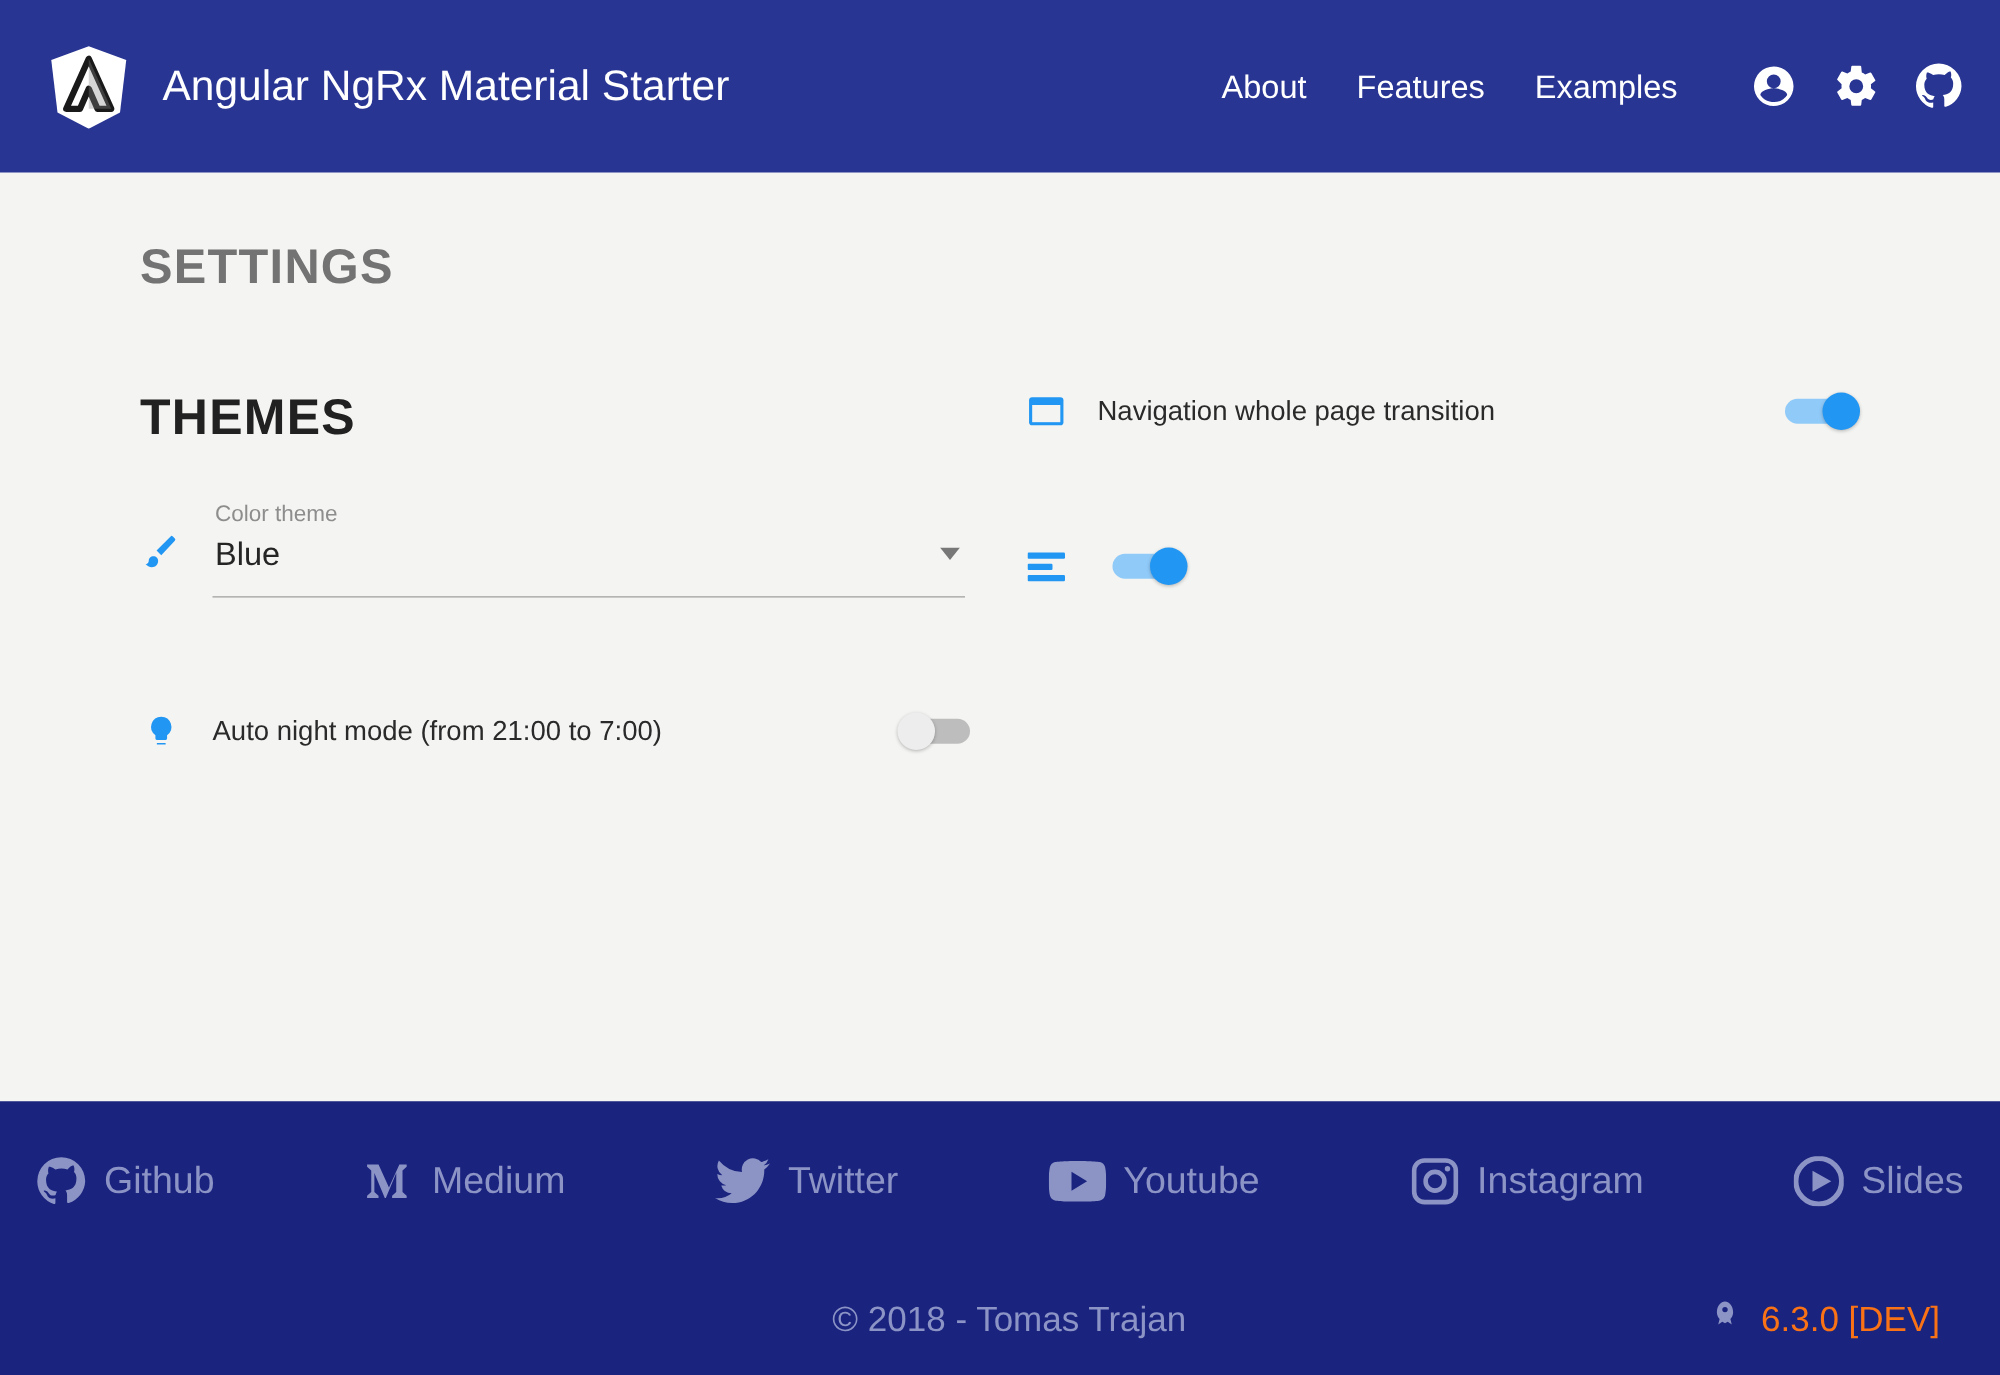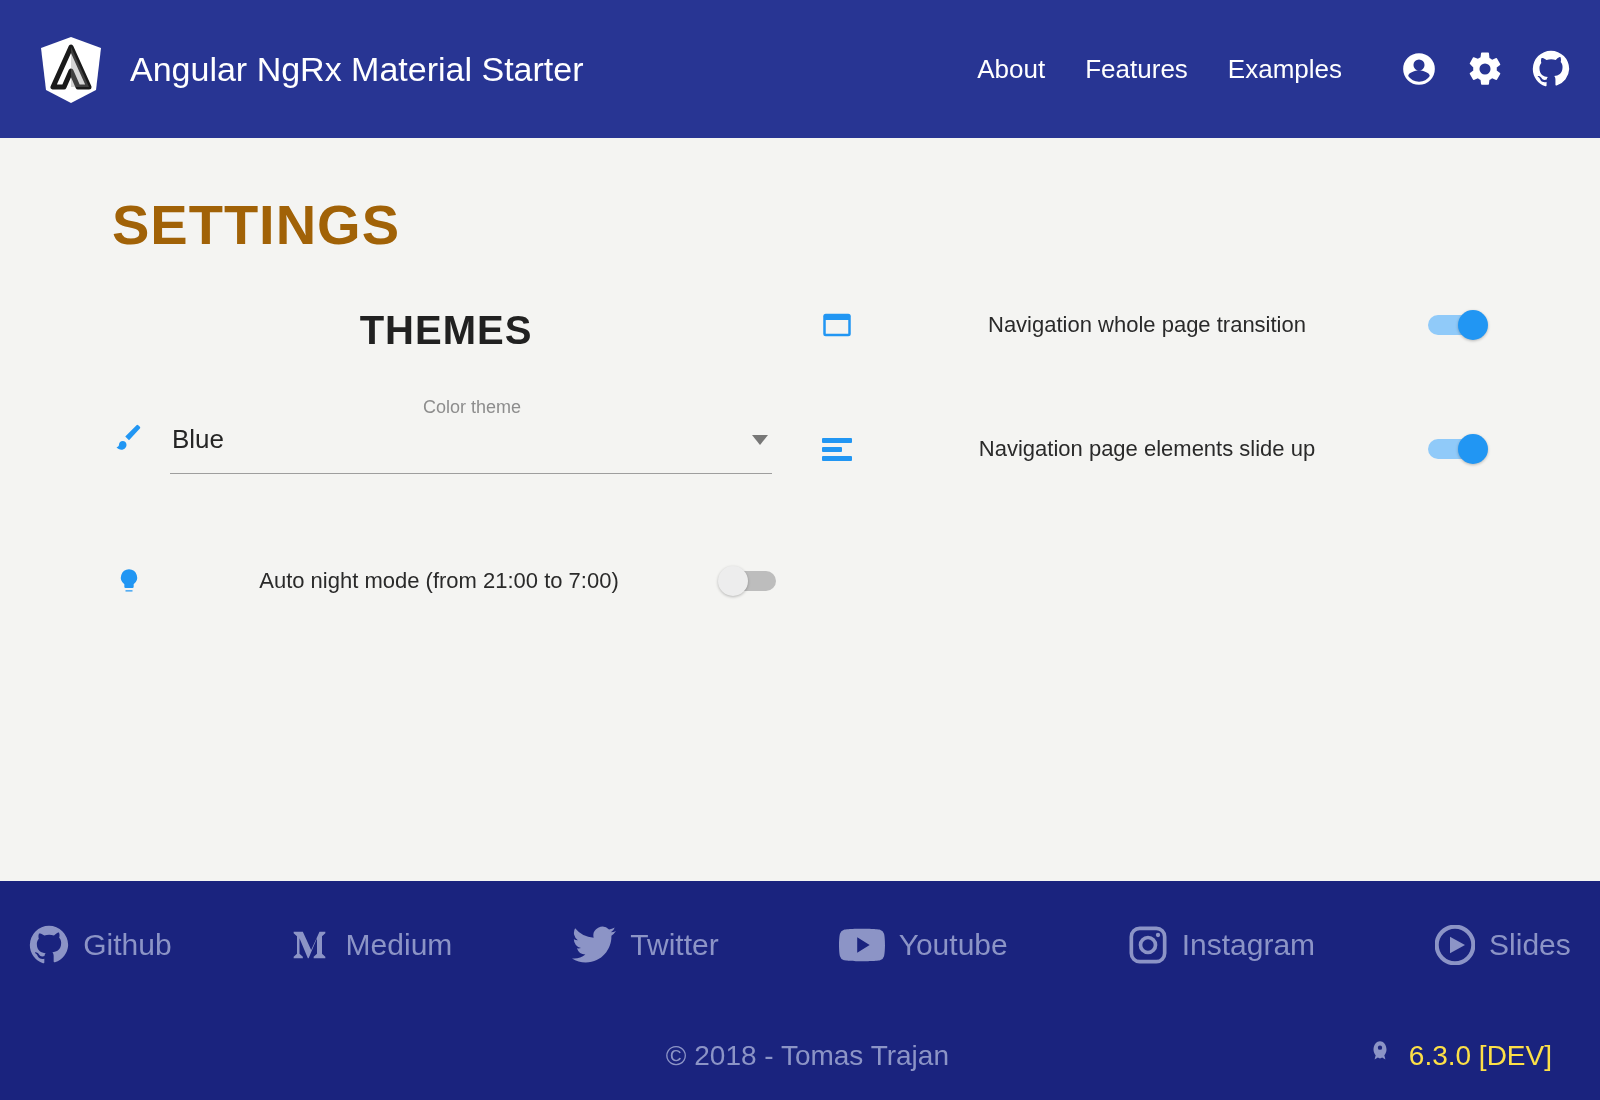--- a/index.html
+++ b/index.html
@@ -40,28 +40,28 @@
     font-size: 26px;
     color: #fff;
     cursor: pointer;
   }
   .header-icons { display: flex; gap: 28px; align-items: center; }
   .header-icon { cursor: pointer; display: flex; }
 
   
   .main { flex: 1; padding: 54px 112px 0 112px; }
   .page-title {
-    font-size: 56px;
+    font-size: 39px;
     font-weight: 800;
     letter-spacing: 1px;
-    color: #a16207;
-    margin-bottom: 51px;
+    color: #737373;
+    margin-bottom: 76px;
   }
   .columns { display: flex; gap: 40px; }
-  .col { flex: 1; text-align: center; }
+  .col { flex: 1; }
   .section-title {
     font-size: 40px;
     font-weight: 800;
     letter-spacing: 1px;
     color: #212121;
     margin-bottom: 44px;
   }
 
   .row {
     display: flex;
@@ -158,21 +158,21 @@
   .copyright {
     flex: 1;
     text-align: center;
     font-size: 28px;
     color: #8c94c6;
   }
   .version-group {
     display: flex;
     align-items: center;
     gap: 16px;
-    color: #fde047;
+    color: #f97316;
     font-size: 28px;
   }
 </style>
 </head>
 <body>
 
 <div class="header">
   <div class="logo">
     <svg width="64" height="68" viewBox="0 0 64 68">
       <polygon points="32,2 62,13 57,55 32,68 7,55 2,13" fill="#fff"></polygon>
@@ -257,21 +257,20 @@
       </div>
 
       <div class="row">
         <span class="row-icon">
           <svg width="30" height="26" viewBox="0 0 30 26" fill="#2196f3">
               <rect x="0" y="2" width="30" height="5" rx="1"></rect>
               <rect x="0" y="11" width="20" height="5" rx="1"></rect>
               <rect x="0" y="20" width="30" height="5" rx="1"></rect>
             </svg>
         </span>
-        <span class="row-label">Navigation page elements slide up</span>
         <div class="toggle toggle-on"></div>
       </div>
     </div>
 
   </div>
 </div>
 
 <div class="footer">
   <div class="footer-links">
     <a class="footer-link">

